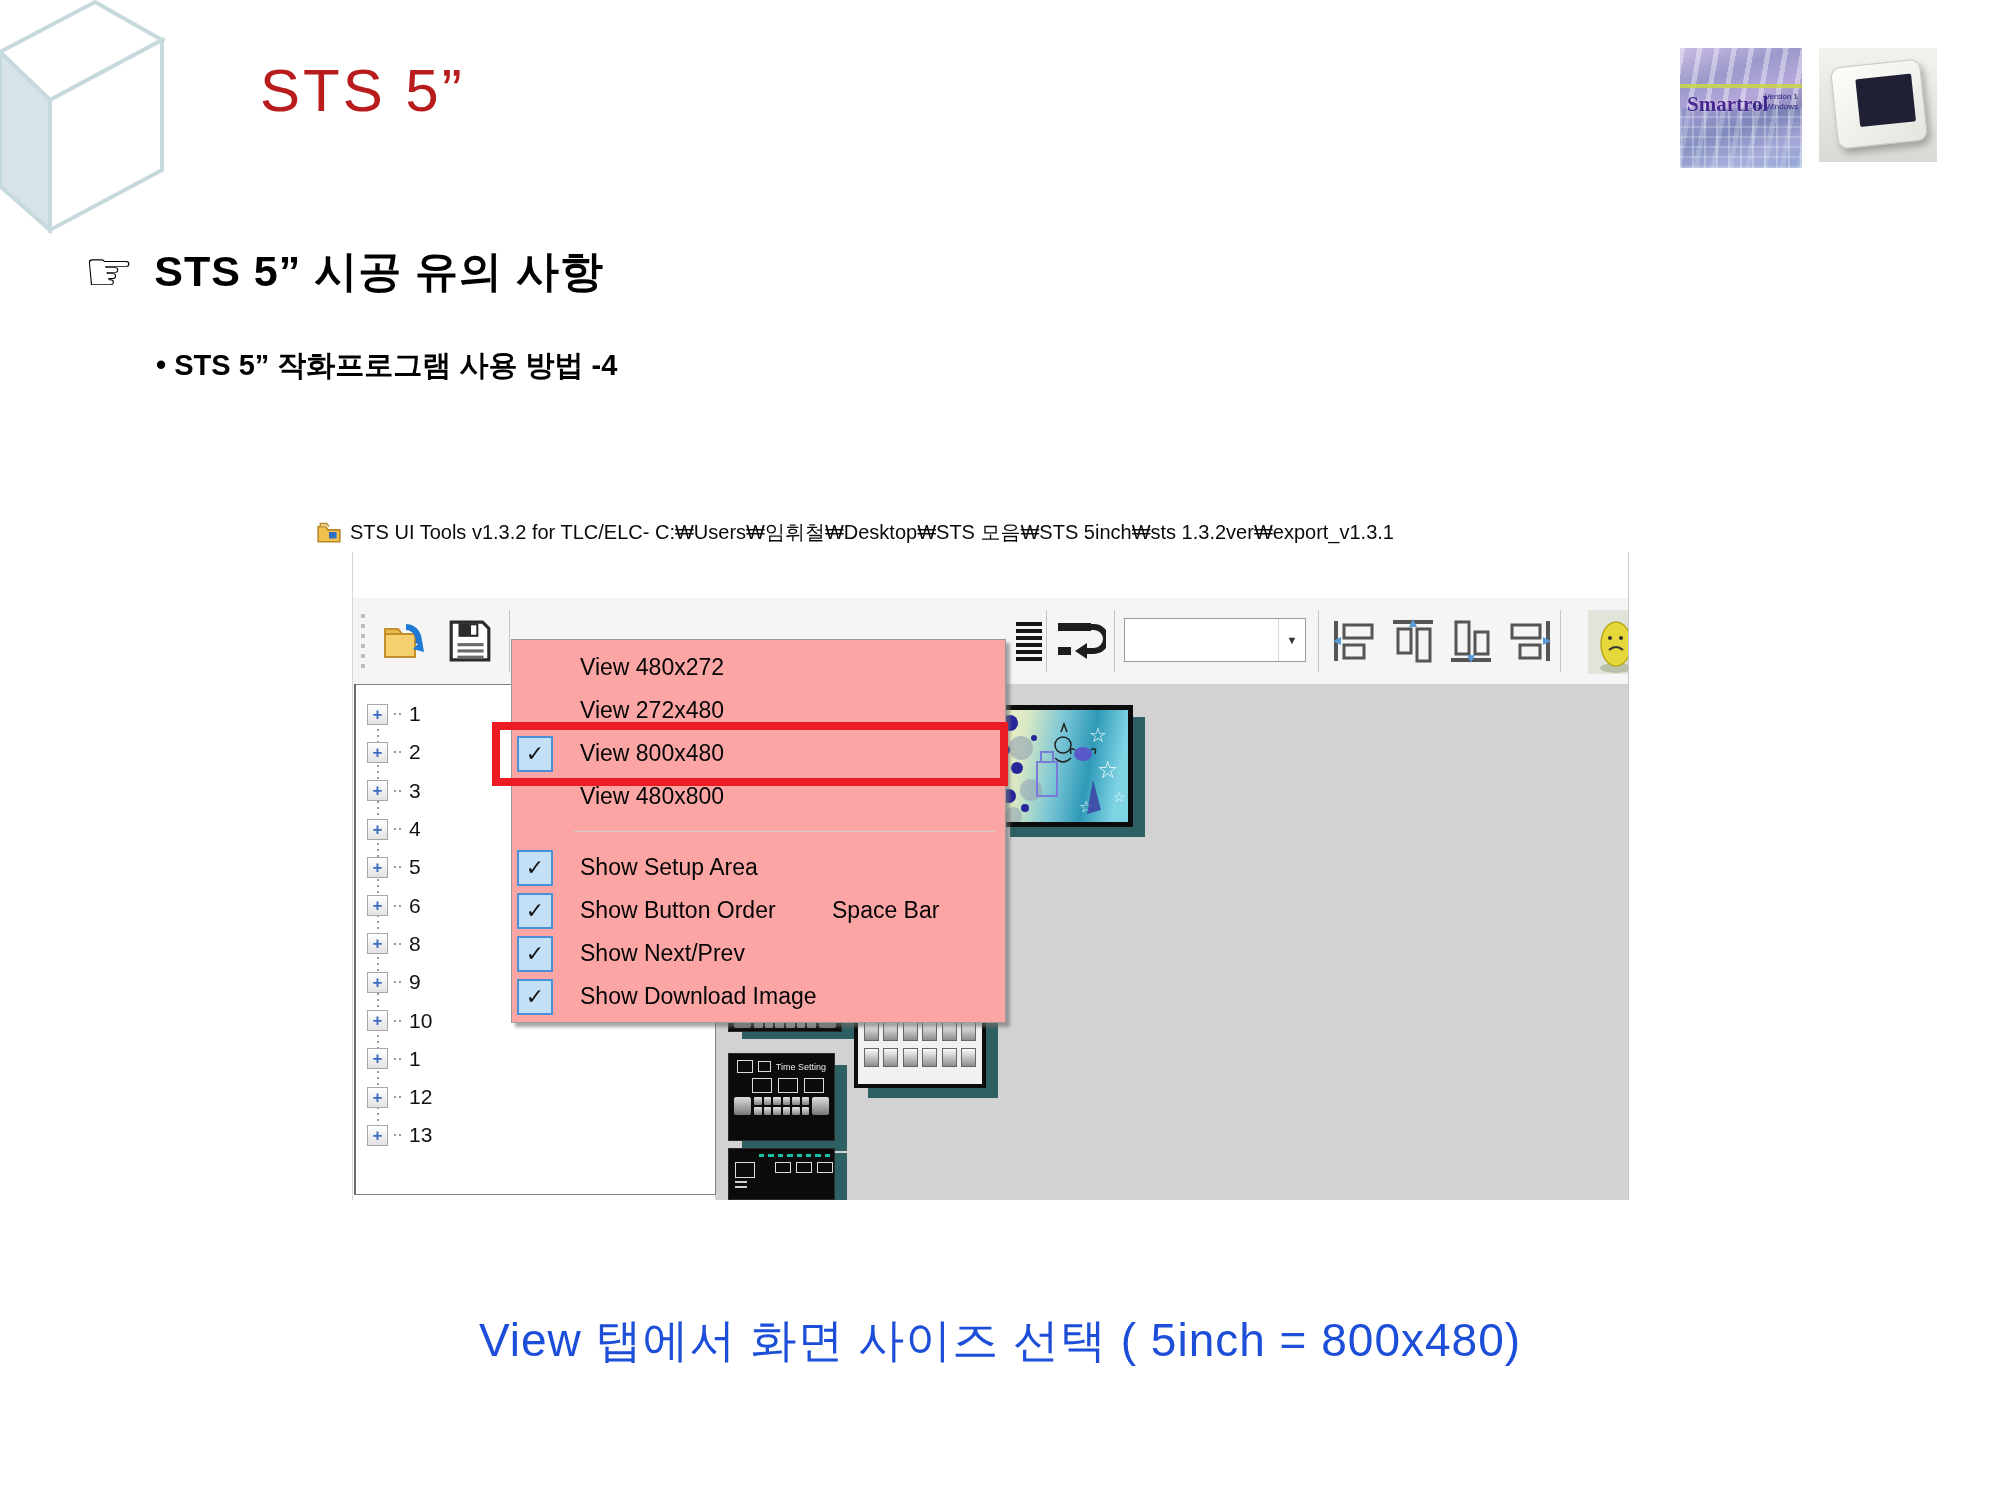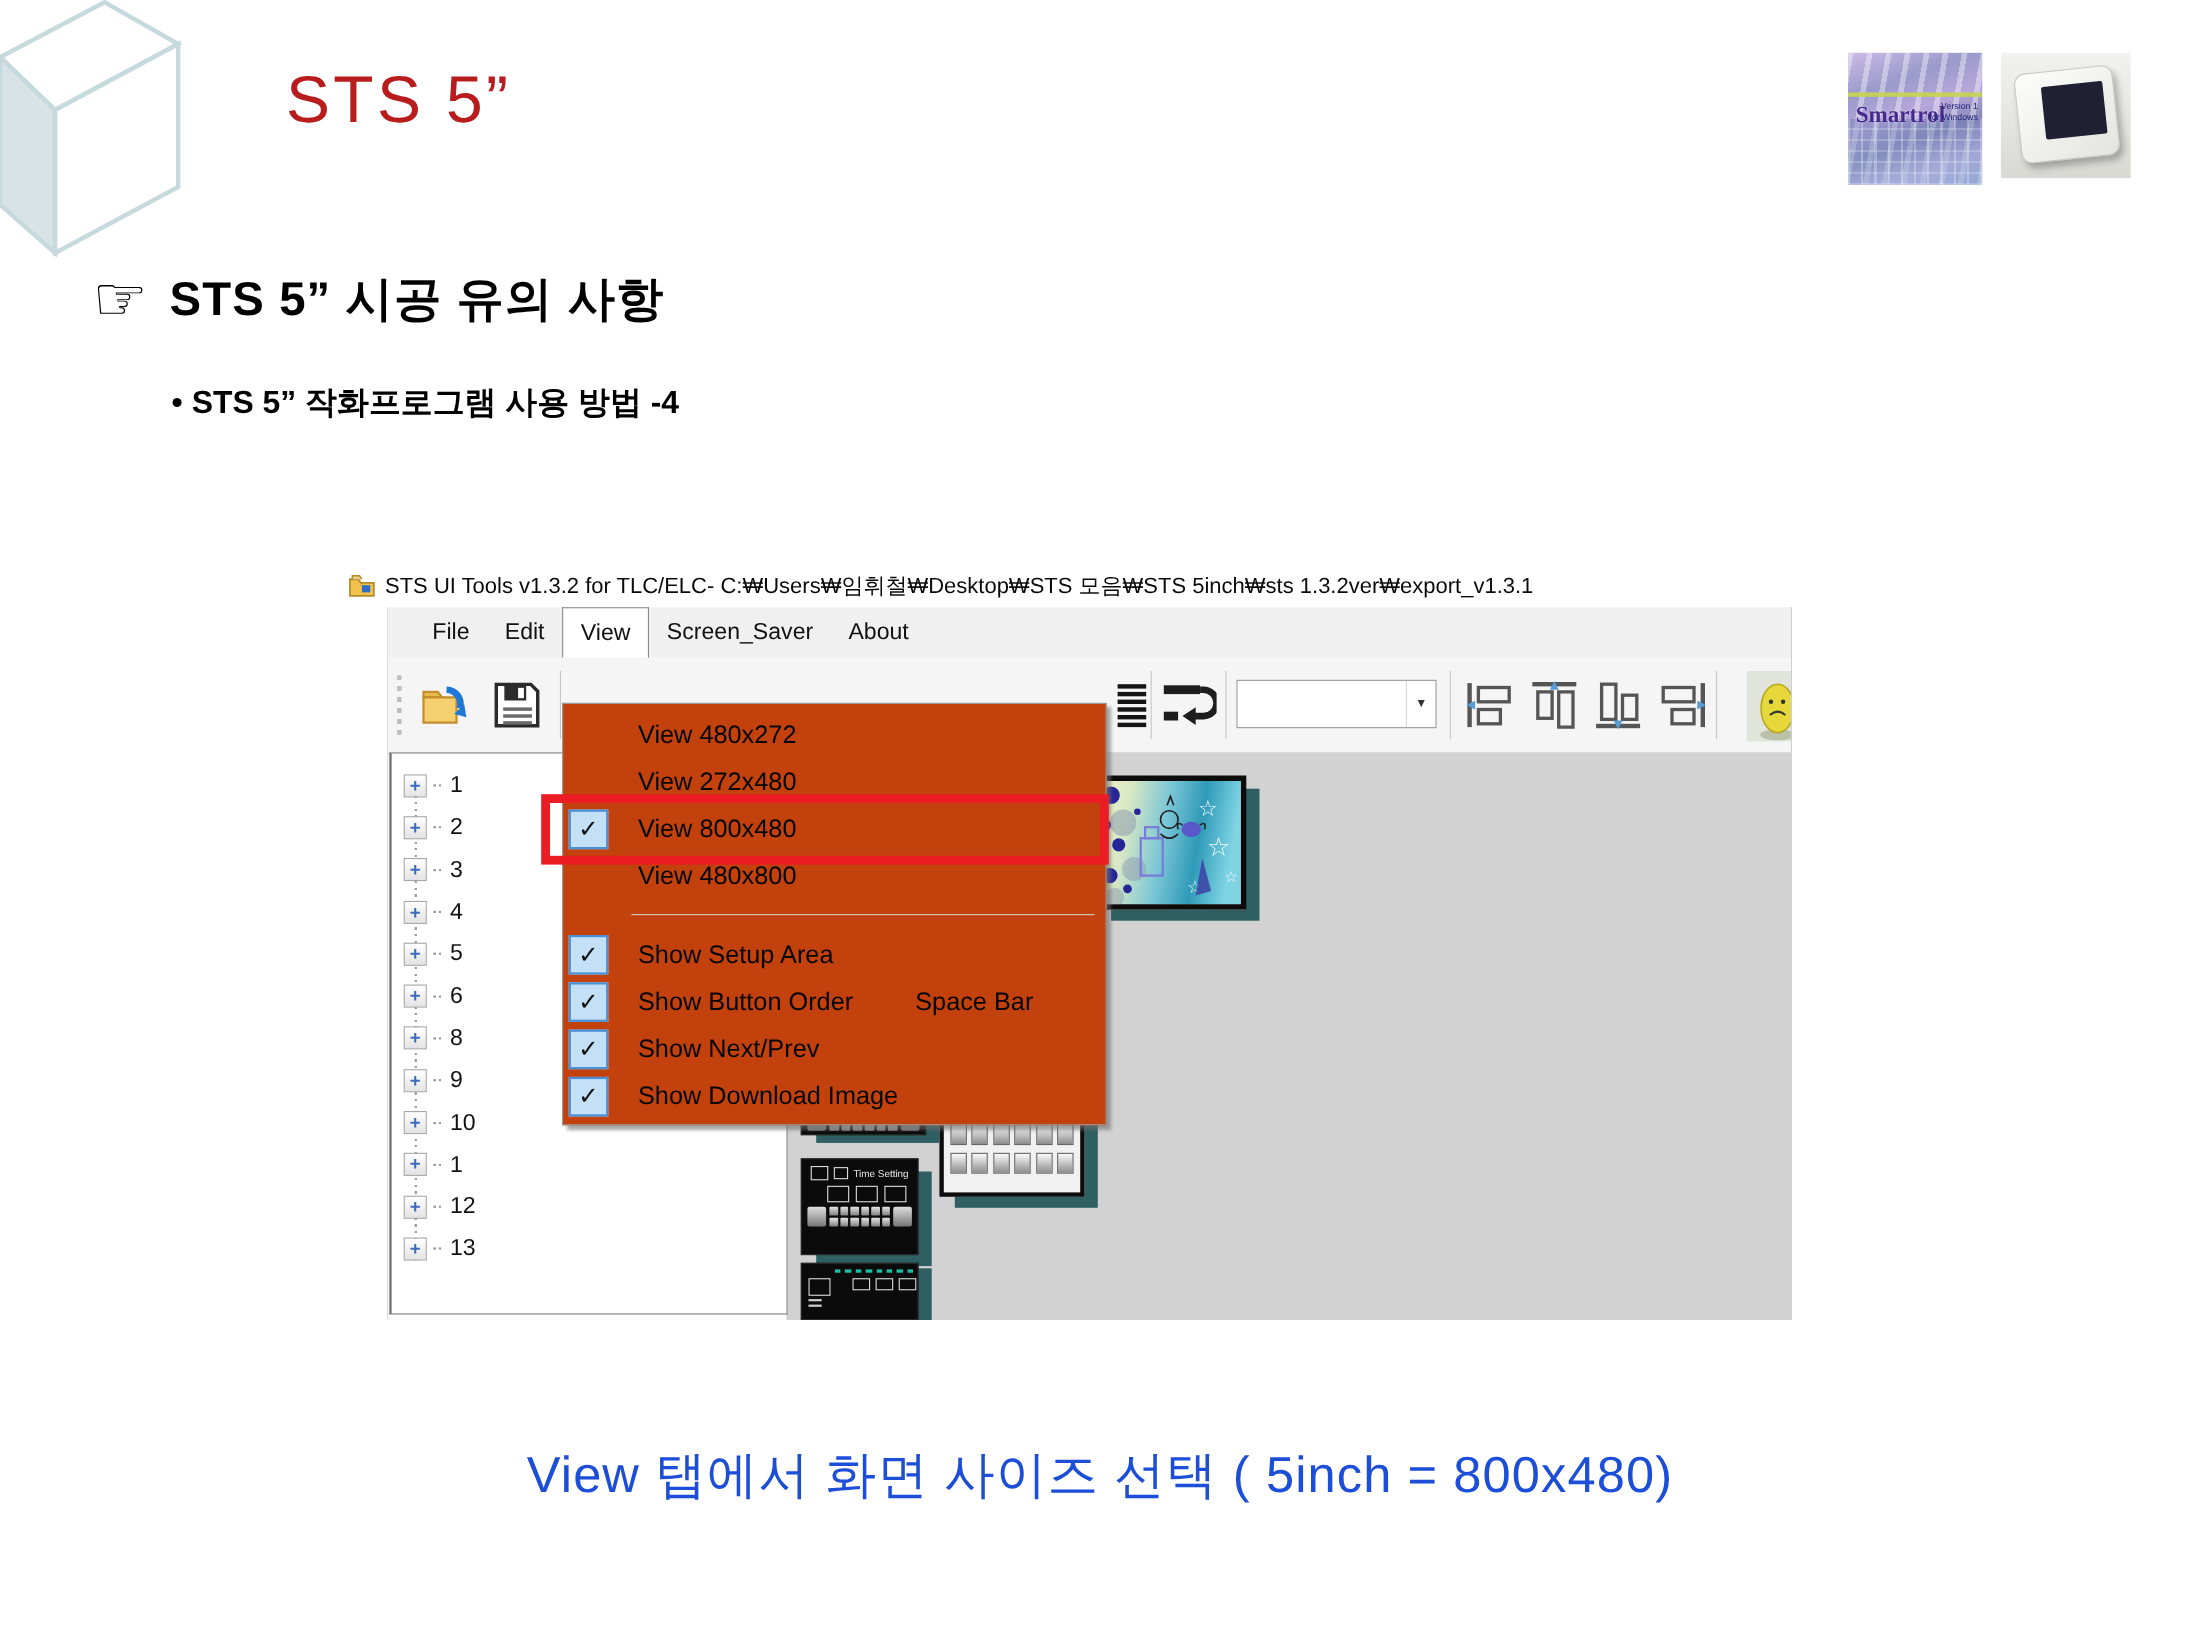--- a/index.html
+++ b/index.html
@@ -106,21 +106,21 @@
   .kp-time-label{color:#e9e9e9;font-size:9px;margin-left:auto;margin-right:2px;white-space:nowrap;}
   .kp2-row2{display:flex;gap:6px;justify-content:flex-end;padding:5px 10px 0 0;}
   .kp3-teal{display:flex;gap:4px;padding:5px 4px 0 30px;}
   .kp3-t{width:7px;height:3px;background:#19c0a8;}
   .kp3-mid{display:flex;gap:6px;padding:5px 6px 0 6px;align-items:flex-start;}
   .kp3-left{display:flex;flex-direction:column;gap:3px;}
   .kp3-bar{width:12px;height:2px;background:#cfcfcf;}
   .kp3-boxes{display:flex;gap:5px;margin-left:14px;}
 
   
-  .dropdown{position:absolute;left:158px;top:87px;width:495px;height:384px;background:#c2410c;
+  .dropdown{position:absolute;left:158px;top:87px;width:495px;height:384px;background:#fca5a5;
             border:1px solid #9a9a9a;box-sizing:border-box;z-index:40;
             box-shadow:4px 4px 3px rgba(110,110,110,.6);padding-top:6px;}
   .mi{position:relative;height:43px;display:flex;align-items:center;font-size:23px;color:#050505;}
   .mi-check{visibility:hidden;width:36px;height:36px;margin-left:5px;box-sizing:border-box;
             background:var(--check_bg,#c3e0f7);border:2px solid var(--check_border,#4a90d9);
             display:flex;align-items:center;justify-content:center;font-size:22px;font-weight:700;color:#111;}
   .mi.checked .mi-check{visibility:visible;}
   .mi-label{margin-left:27px;}
   .mi-shortcut{position:absolute;left:320px;}
   .mi.highlighted::after{content:'';position:absolute;left:-20px;right:-3px;top:-10px;bottom:-11px;
@@ -166,32 +166,20 @@
       <svg width="26" height="26" viewBox="0 0 24 24">
         <path d="M2,7 h7 l2,3 h11 v11 H2 z" fill="#f2c14e" stroke="#b8892a" stroke-width="1.5"></path>
         <rect x="12" y="12" width="7" height="6" fill="#2e6fc4"></rect>
         <path d="M4,7 V4 h6 l2,3" fill="#e8d08a" stroke="#b8892a" stroke-width="1.2"></path>
       </svg>
       <span class="titlebar-text">STS UI Tools v1.3.2 for TLC/ELC- C:₩Users₩임휘철₩Desktop₩STS 모음₩STS 5inch₩sts 1.3.2ver₩export_v1.3.1</span>
     </div>
 
     <div class="app-body">
 
-      <div class="menubar">
-
-          <div class="menu-item">File</div>
-
-          <div class="menu-item">Edit</div>
-
-          <div class="menu-item active">View</div>
-
-          <div class="menu-item">Screen_Saver</div>
-
-          <div class="menu-item">About</div>
-        </div>
 
       <div class="toolbar">
         <div class="grip"></div>
 
         <div class="tb-icon" style="left:26px;">
           <svg width="48" height="48" viewBox="0 0 48 48">
             <path d="M5,12 h13 l4,5 h-17 z" fill="#e8b84a" stroke="#c28f2c" stroke-width="2"></path>
             <path d="M5,17 h30 v23 H5 z" fill="#f6cf6e" stroke="#c28f2c" stroke-width="2"></path>
             <path d="M26,10 a13,13 0 0 1 12,17" fill="none" stroke="#1f78d4" stroke-width="6"></path>
             <polygon points="42,23 33,32 44,35" fill="#1f78d4"></polygon>

